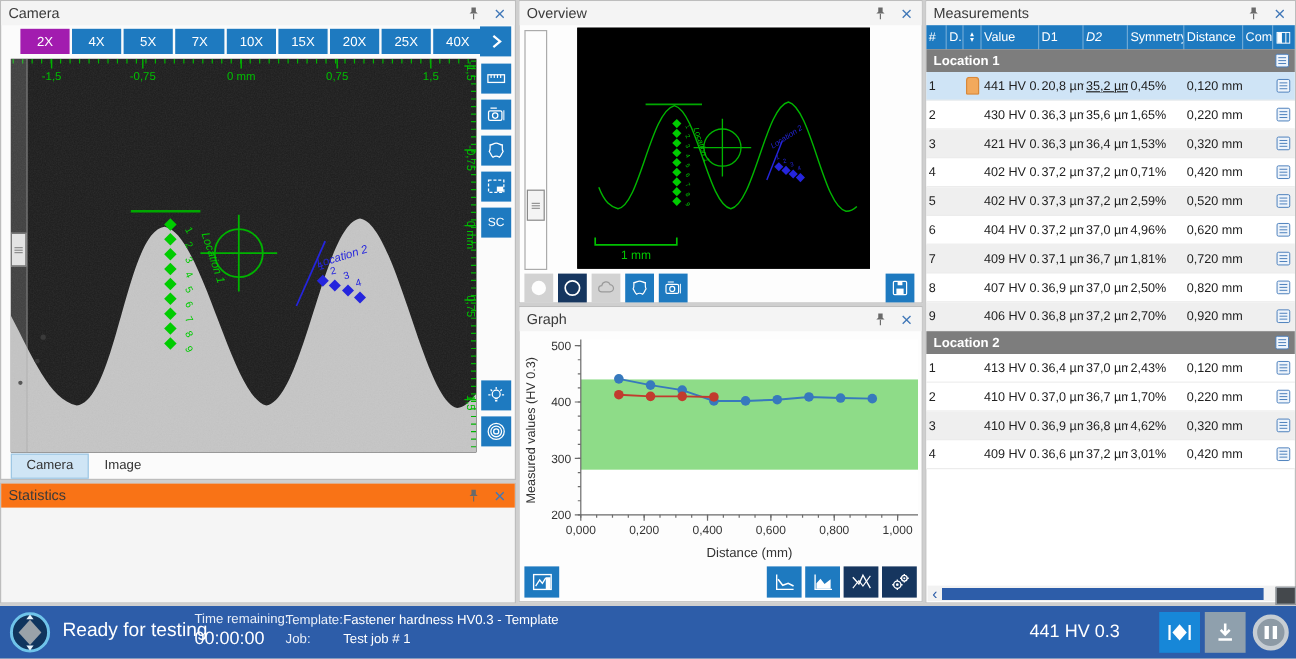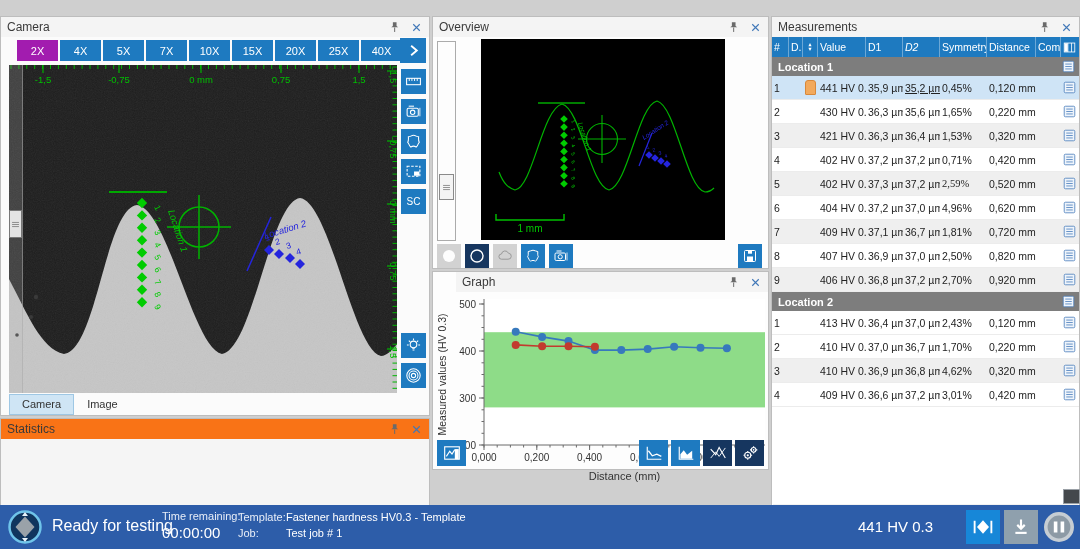--- a/index.html
+++ b/index.html
@@ -1,17 +1,17 @@
 <!DOCTYPE html>
 <html><head>
 <meta charset="utf-8">
 <style>
   html,body{margin:0;padding:0;background:#cfcfcf;font-family:"Liberation Sans",sans-serif;}
   .app{position:relative;width:1080px;height:549px;background:#cfcfcf;overflow:hidden;}
-  .panel{position:absolute;background:#fbfbfb;border:1px solid #bdbdbd;box-sizing:border-box;margin-top:16px;}
+  .panel{position:absolute;background:#fbfbfb;border:1px solid #bdbdbd;box-sizing:border-box;}
   .phead{height:20px;display:flex;align-items:center;padding:0 6px;background:#f4f4f4;}
   .ptitle{font-size:12px;color:#3a3a3a;flex:1;white-space:nowrap;}
   .hicon{margin-left:9px;cursor:pointer;display:flex;align-items:center;color:#5a7genome}
   .hicon svg{display:block;}
   
   #camera-panel{left:0;top:0;width:430px;height:400px;}
   .mag-toolbar{position:absolute;left:16px;top:23px;display:flex;gap:2px;}
   .mag-btn{width:41px;height:21px;background:#1e7ac0;color:#fff;font-size:11px;display:flex;align-items:center;justify-content:center;cursor:pointer;}
   .mag-btn.selected{background:#a21caf;}
   .mag-more{position:absolute;right:3px;top:21px;width:26px;height:25px;background:#1e7ac0;color:#fff;display:flex;align-items:center;justify-content:center;cursor:pointer;}
@@ -32,21 +32,21 @@
   #statistics-panel .phead{background:#f97316;}
   
   #overview-panel{left:432px;top:0;width:337px;height:253px;background:#fdfdfd;}
   .ov-slider{position:absolute;left:4px;top:24px;width:17px;height:198px;background:#fdfdfd;border:1px solid #ababab;}
   .ov-slider-handle{position:absolute;left:1px;top:132px;width:13px;height:24px;background:#f4f4f4;border:1px solid #8a8a8a;color:#666;display:flex;align-items:center;justify-content:center;}
   .ov-image{position:absolute;left:48px;top:22px;width:244px;height:201px;background:#000;}
   .ov-toolbar{position:absolute;left:4px;top:227px;display:flex;gap:4px;}
   .ov-toolbar .tool-btn,.ov-save .tool-btn{width:24px;height:24px;}
   .ov-save{position:absolute;right:6px;top:227px;}
   
-  #graph-panel{left:432px;top:255px;width:337px;height:199px;background:#fdfdfd;padding-left:23px;}
+  #graph-panel{left:432px;top:255px;width:337px;height:247px;background:#fdfdfd;}
   #graph-svg{position:absolute;left:0;top:22px;}
   .graph-tools-left{position:absolute;left:4px;bottom:3px;display:flex;gap:3px;}
   .graph-tools-right{position:absolute;right:4px;bottom:3px;display:flex;gap:3px;}
   .graph-tools-left .tool-btn,.graph-tools-right .tool-btn{width:29px;height:26px;}
   
   #measurements-panel{left:771px;top:0;width:309px;height:503px;background:#fff;}
   #mtable{position:absolute;left:0;top:20px;right:0;}
   .mhdr{display:flex;height:20px;background:#1e7ac0;align-items:stretch;}
   .mcell{font-size:10.5px;padding:0 2px;display:flex;align-items:center;overflow:hidden;white-space:nowrap;box-sizing:border-box;flex:none;}
   .hcell{color:#fff;border-right:1px solid rgba(255,255,255,.35);}
@@ -658,21 +658,21 @@
             </svg>
           </span>
         </div>
         <div class="mrow selected">
           <div class="mcell rcell" style="width: 17px;">1</div>
           <div class="mcell rcell" style="width: 14px;"></div>
           <div class="mcell rcell" style="width: 15px;">
             <span class="indenter-marker"></span>
           </div>
           <div class="mcell rcell" style="width: 48px;">441 HV 0.3</div>
-          <div class="mcell rcell" style="width: 37px;">35,9 µm</div>
+          <div class="mcell rcell" style="width: 37px;">20,8 µm</div>
           <div class="mcell rcell" style="width: 37px; text-decoration: underline;">35,2 µm</div>
           <div class="mcell rcell" style="width: 47px;">0,45%</div>
           <div class="mcell rcell" style="width: 49px;">0,120 mm</div>
           <div class="mcell rcell" style="width: 25px;"></div>
           <div class="mcell rcell" style="width: 20px;">
             <svg viewBox="0 0 16 16" width="13" height="13" style="color:#4a7ebb">
               <rect x="1.5" y="1.5" width="13" height="13" rx="1.5" fill="#eef4fb" stroke="currentColor"></rect>
               <path d="M4 5h8M4 8h8M4 11h8" stroke="currentColor"></path>
             </svg>
           </div>
@@ -728,21 +728,21 @@
             </svg>
           </div>
         </div>
         <div class="mrow alt">
           <div class="mcell rcell" style="width: 17px;">5</div>
           <div class="mcell rcell" style="width: 14px;"></div>
           <div class="mcell rcell" style="width: 15px;"></div>
           <div class="mcell rcell" style="width: 48px;">402 HV 0.3</div>
           <div class="mcell rcell" style="width: 37px;">37,3 µm</div>
           <div class="mcell rcell" style="width: 37px;">37,2 µm</div>
-          <div class="mcell rcell" style="width: 47px; font-family: Liberation Serif, serif;">2,59%</div>
+          <div class="mcell rcell" style="width: 47px;">2,59%</div>
           <div class="mcell rcell" style="width: 49px;">0,520 mm</div>
           <div class="mcell rcell" style="width: 25px;"></div>
           <div class="mcell rcell" style="width: 20px;">
             <svg viewBox="0 0 16 16" width="13" height="13" style="color:#4a7ebb">
               <rect x="1.5" y="1.5" width="13" height="13" rx="1.5" fill="#eef4fb" stroke="currentColor"></rect>
               <path d="M4 5h8M4 8h8M4 11h8" stroke="currentColor"></path>
             </svg>
           </div>
         </div>
         <div class="mrow">

